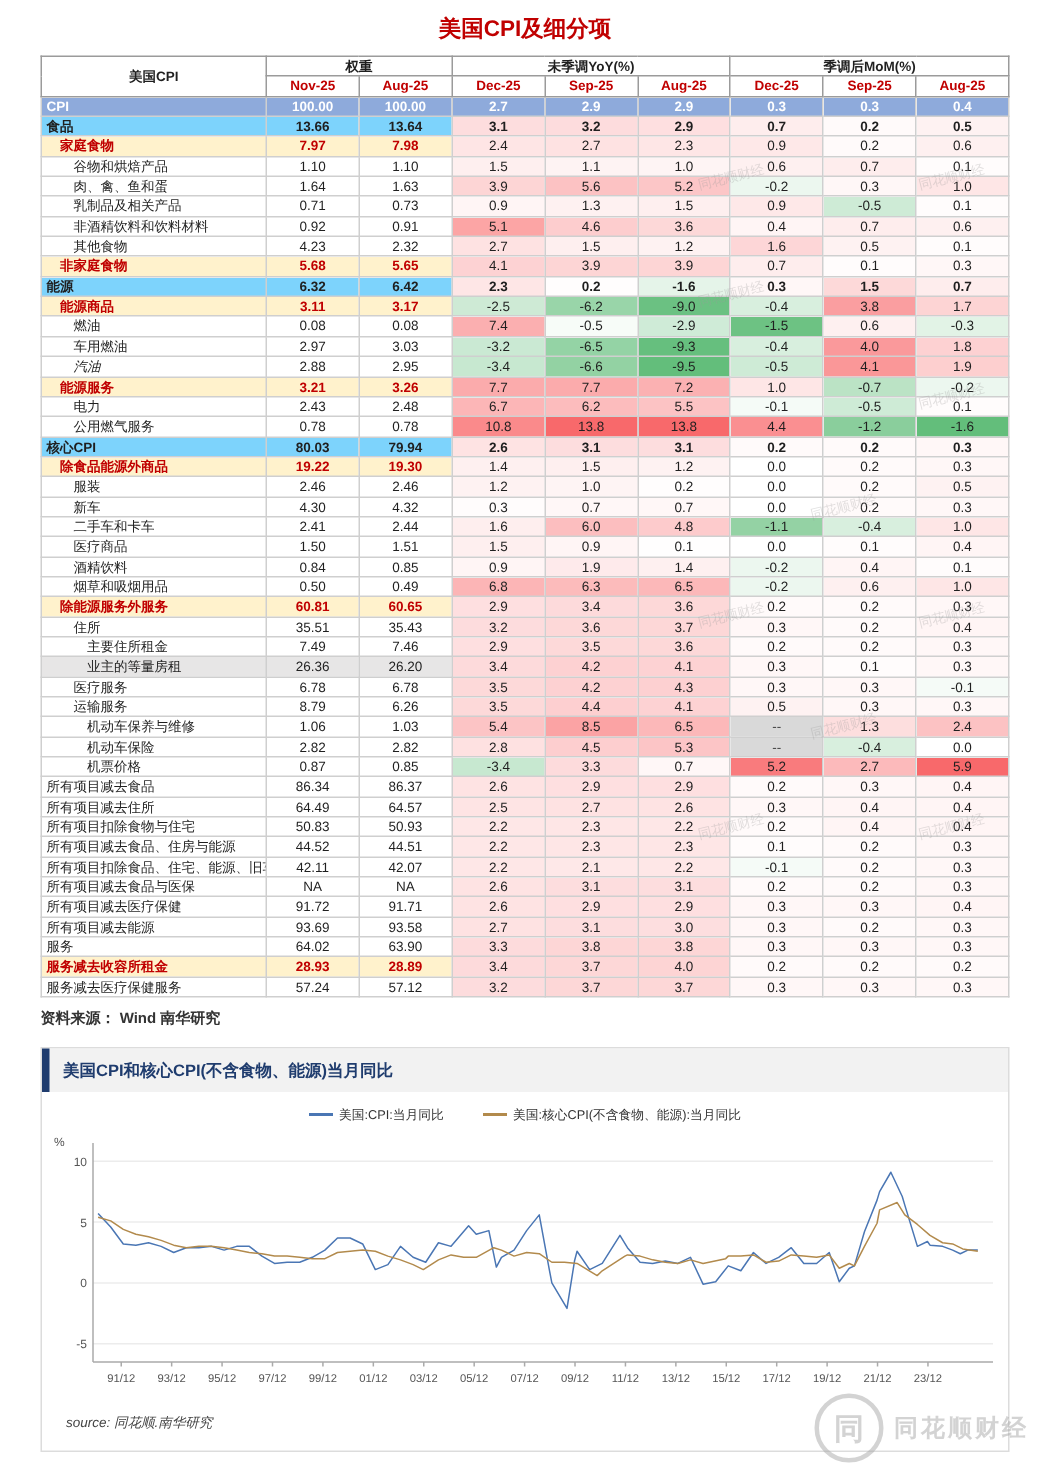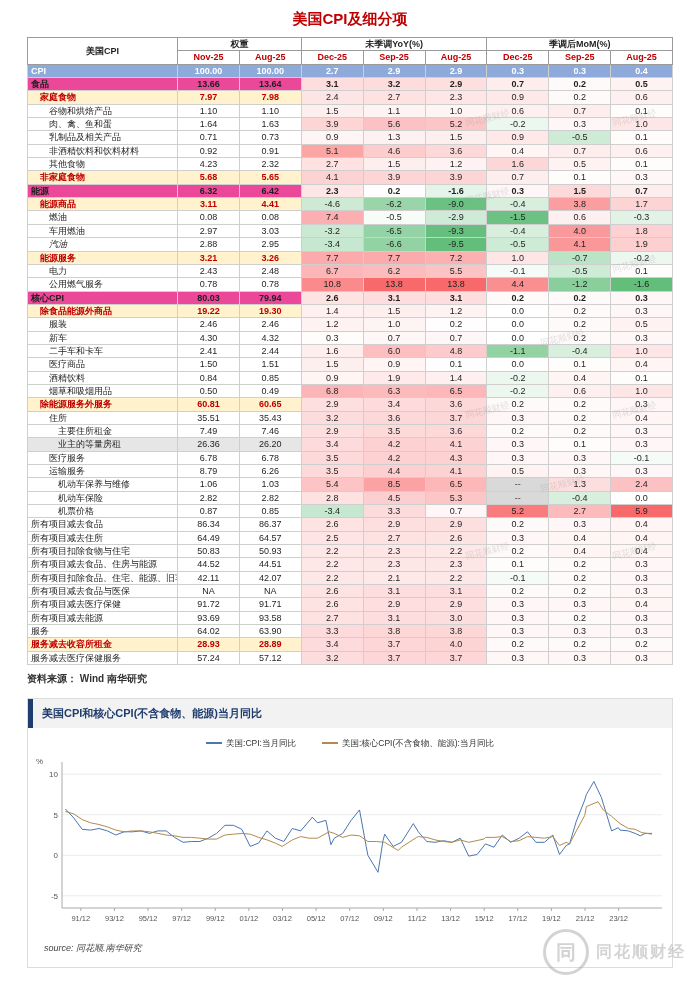--- a/index.html
+++ b/index.html
@@ -7,21 +7,21 @@
   .page{position:relative;width:700px;height:983px;background:#fff;overflow:hidden;}
   .page-title{font-size:15px;font-weight:700;color:#c00000;text-align:center;padding:10px 0 8px;}
   table.cpi{width:646px;margin:0 auto;border-collapse:collapse;table-layout:fixed;border:1px solid #8f8f8f;}
   .c-lab{width:150px;}
   .cpi th,.cpi td{border:1px solid #cfcfcf;font-size:9px;padding:1px 2px;text-align:center;color:#1f1f1f;line-height:1.15;height:10px;overflow:hidden;white-space:nowrap;}
   .cpi thead th{font-weight:700;border-color:#9b9b9b;background:#fff;}
   .cpi th.mon{color:#c00000;}
   .cpi td.lab{text-align:left;}
   tr.r-cpi td{background:#8eaadb;color:#fff;font-weight:700;}
   tr.r-section td{font-weight:700;}
-  tr.r-section td.lab,tr.r-section td.w{background:#ec4899;}
+  tr.r-section td.lab,tr.r-section td.w{background:#7dd3fc;}
   tr.r-sub td.lab,tr.r-sub td.w{background:#fff2cc;color:#c00000;font-weight:700;}
   tr.r-item-shade td.lab,tr.r-item-shade td.w{background:#e7e6e6;}
   td.na{background:#d9d9d9;color:#444;}
   .src-note{width:646px;margin:7px auto 0;font-size:10px;font-weight:700;color:#333;}
   .panel{width:644px;margin:12px auto 0;border:1px solid #dcdcdc;background:#fff;}
   .panel-head{background:#f2f2f2;border-left:5px solid #1f3c6e;color:#1f3c6e;font-weight:700;font-size:11px;padding:7px 9px;}
   .legend{display:flex;justify-content:center;gap:26px;align-items:center;padding:10px 0 0;font-size:8.5px;color:#333;}
   .legend .sw{display:inline-block;width:16px;height:2px;margin-right:4px;vertical-align:2px;}
   .panel svg{display:block;margin:2px auto 0;}
   .chart-src{font-style:italic;font-size:9px;color:#444;padding:8px 0 12px 16px;}
@@ -166,22 +166,22 @@
           <td style="background: rgb(254, 230, 230);">2.3</td>
           <td style="background: rgb(255, 253, 253);">0.2</td>
           <td style="background: rgb(229, 244, 233);">-1.6</td>
           <td style="background: rgb(255, 247, 247);">0.3</td>
           <td style="background: rgb(253, 217, 217);">1.5</td>
           <td style="background: rgb(254, 237, 237);">0.7</td>
         </tr>
         <tr class="r-sub">
           <td class="lab" style="padding-left: 12px;">能源商品</td>
           <td class="w">3.11</td>
-          <td class="w">4.41</td>
-          <td style="background: rgb(206, 234, 213);">-4.6</td>
+          <td class="w">3.17</td>
+          <td style="background: rgb(206, 234, 213);">-2.5</td>
           <td style="background: rgb(153, 213, 169);">-6.2</td>
           <td style="background: rgb(107, 193, 130);">-9.0</td>
           <td style="background: rgb(216, 239, 222);">-0.4</td>
           <td style="background: rgb(250, 158, 160);">3.8</td>
           <td style="background: rgb(253, 212, 212);">1.7</td>
         </tr>
         <tr class="r-item">
           <td class="lab" style="padding-left: 21px;">燃油</td>
           <td class="w">0.08</td>
           <td class="w">0.08</td>

